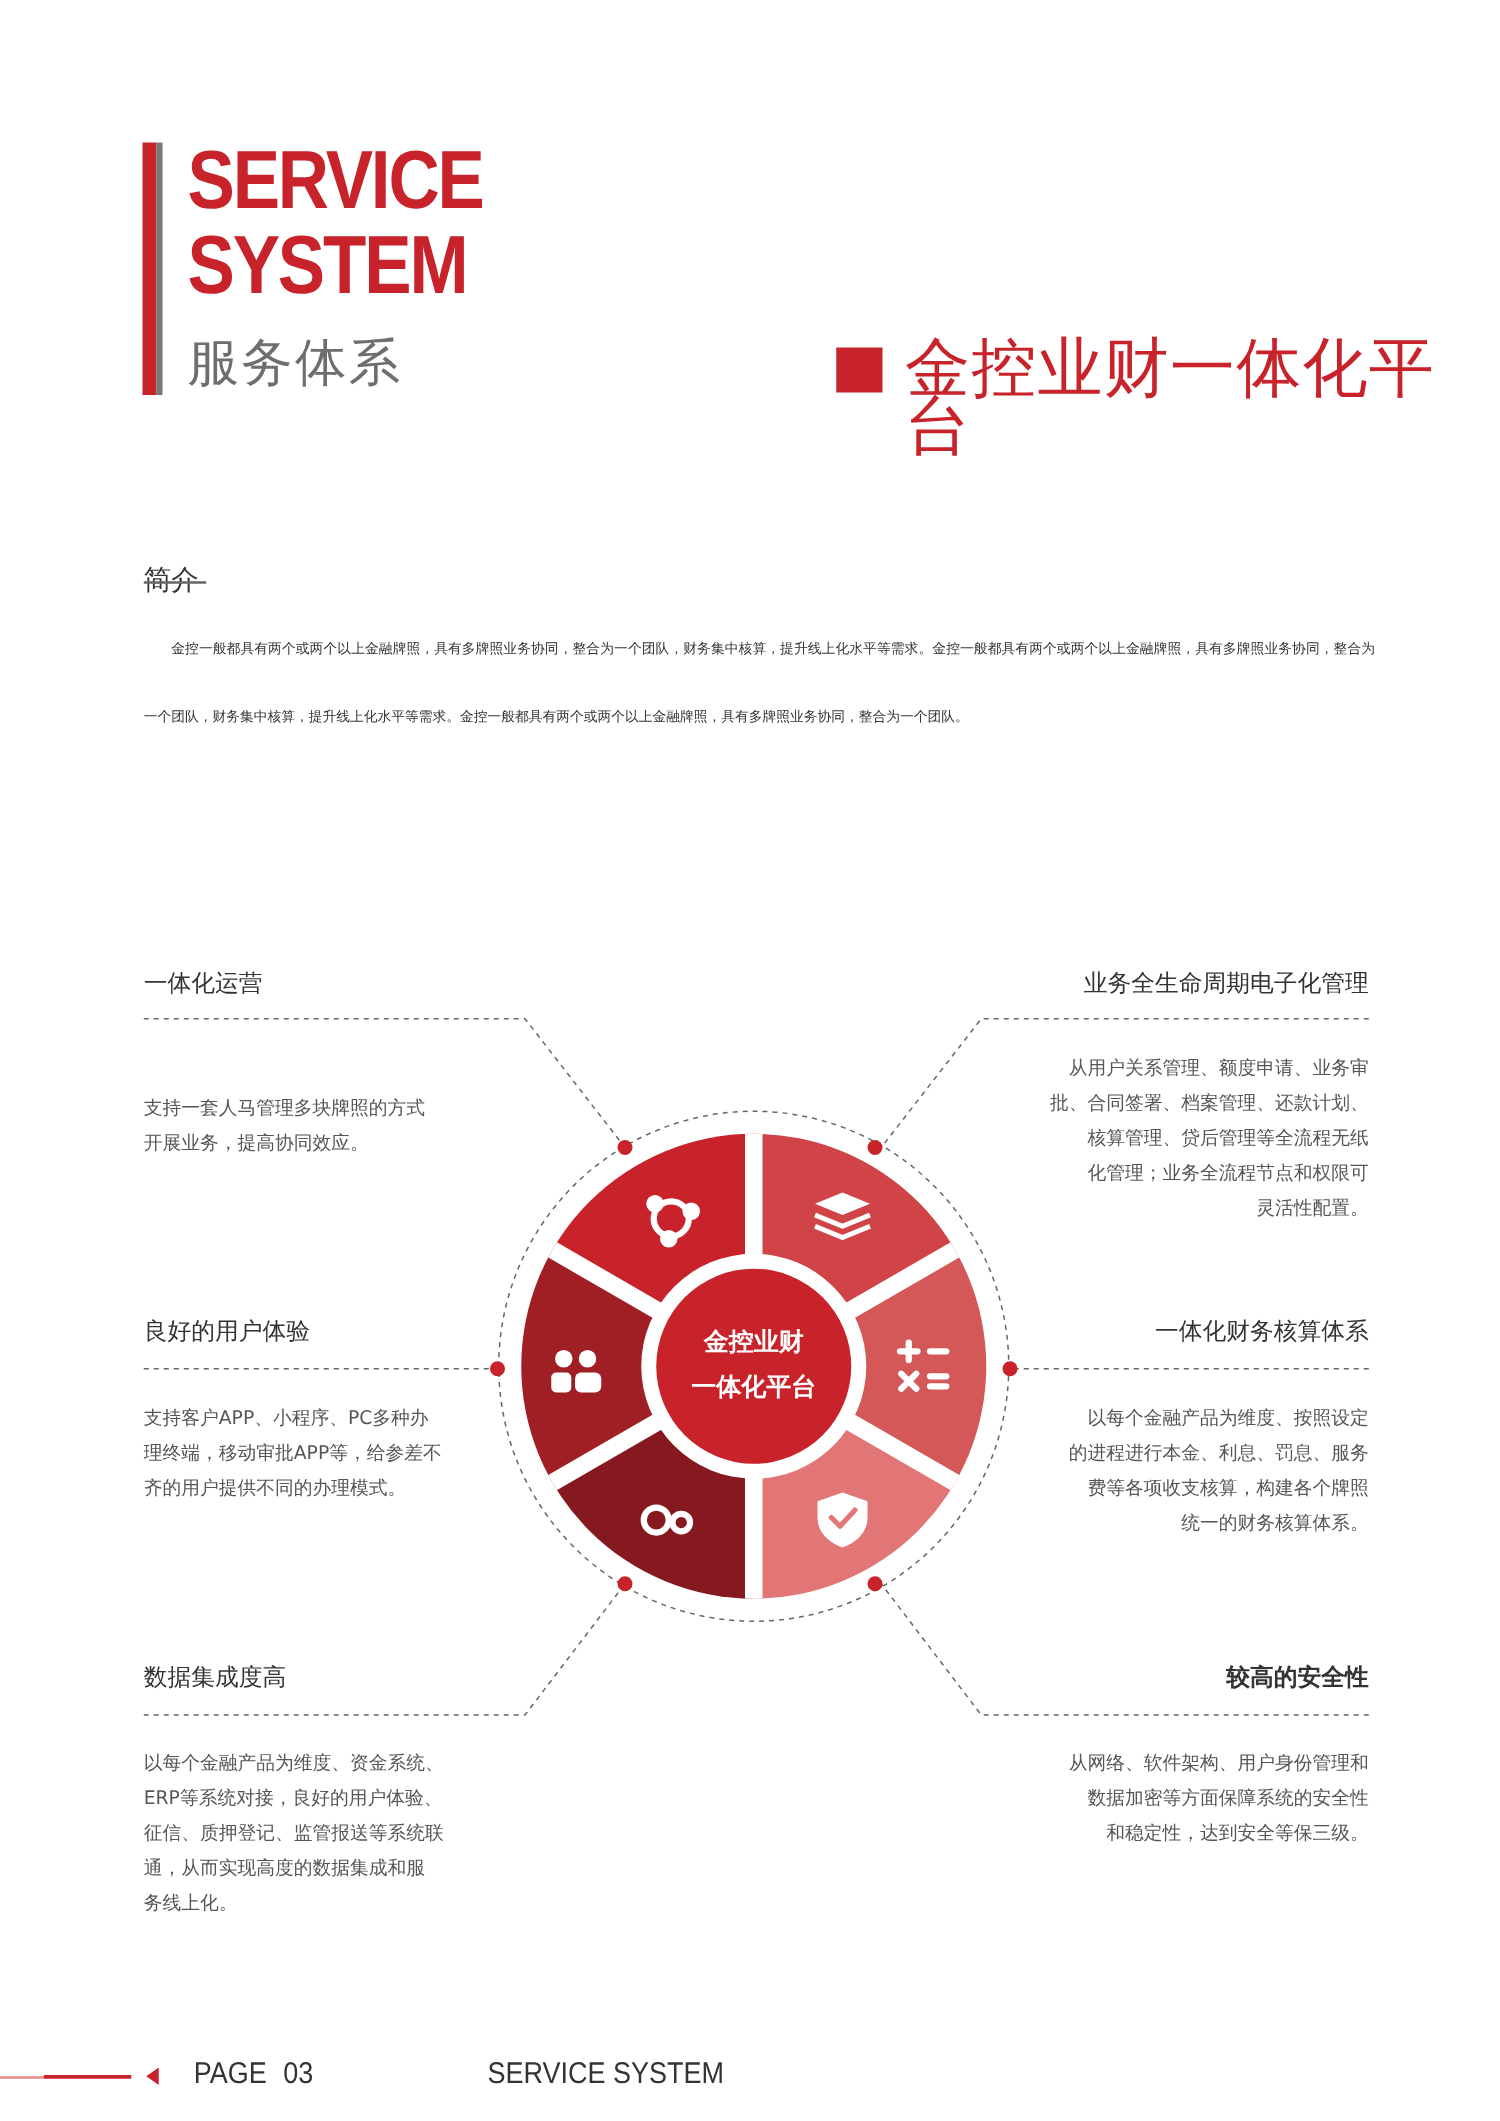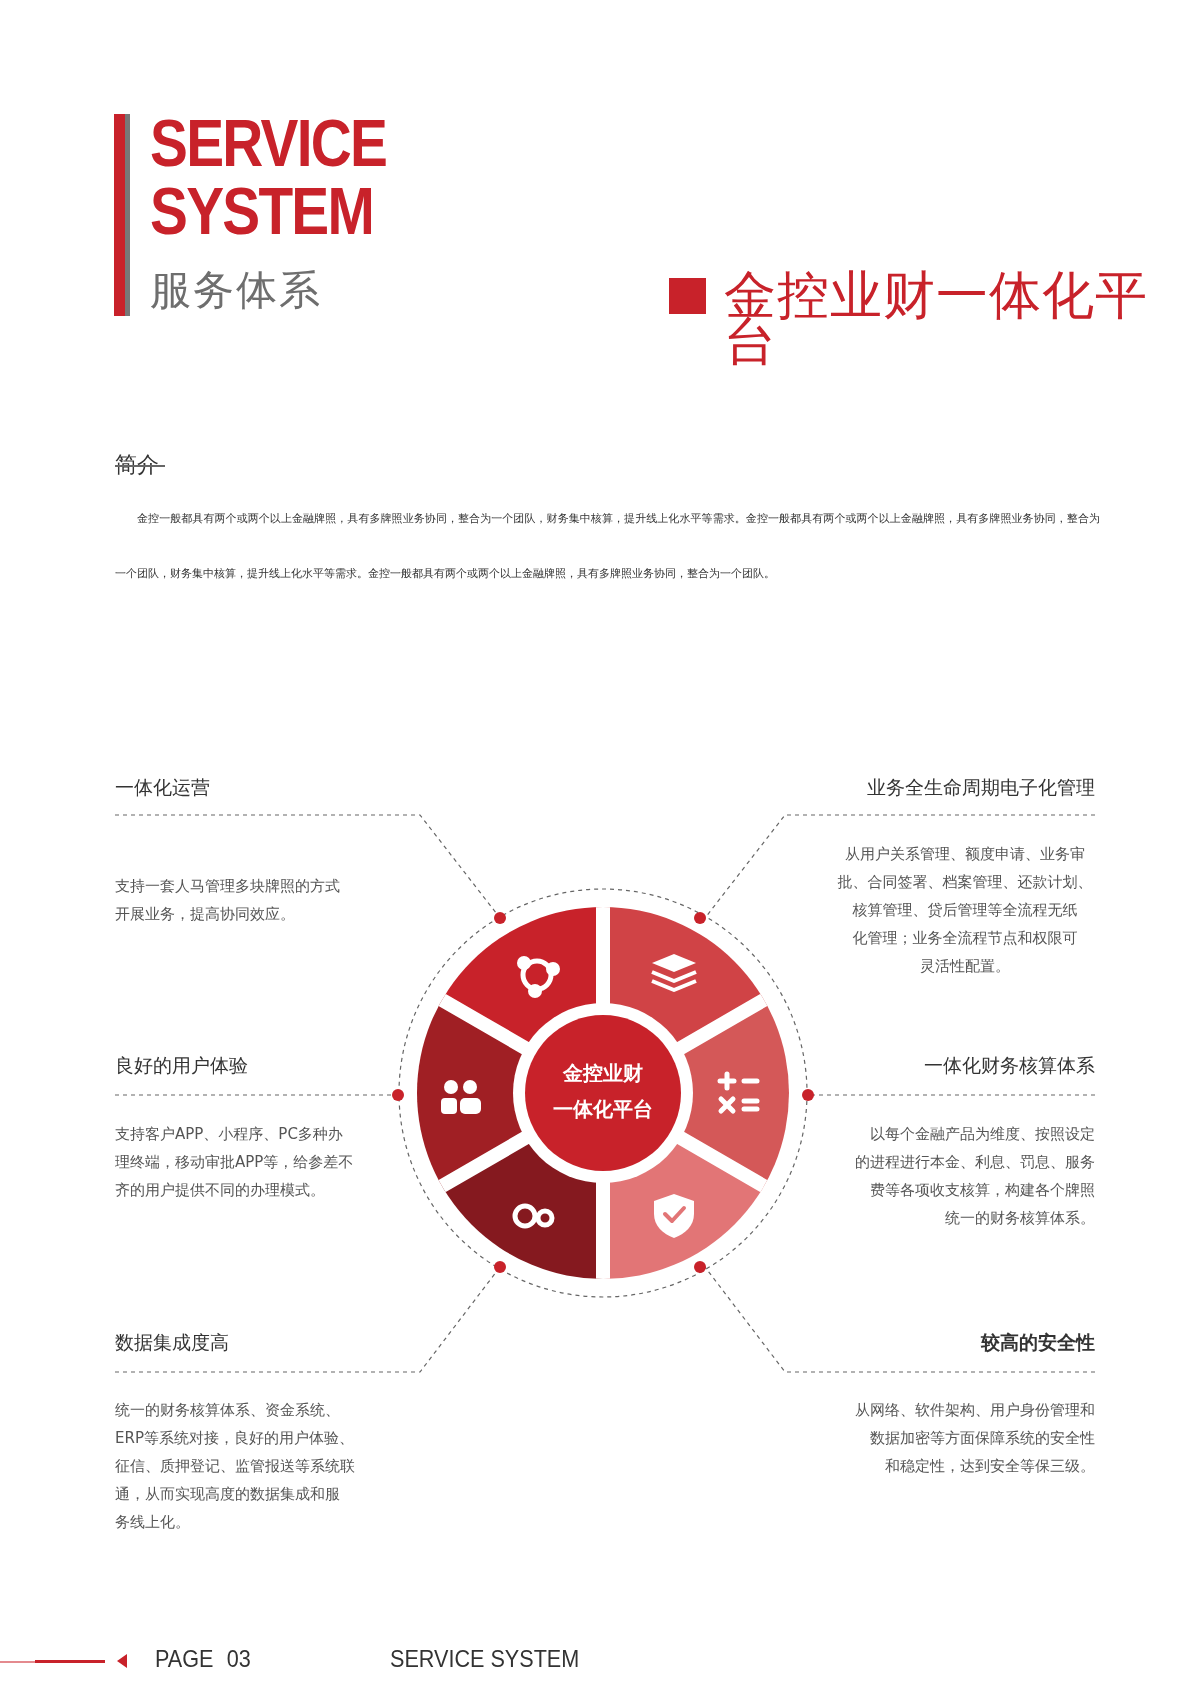--- a/index.html
+++ b/index.html
@@ -159,21 +159,21 @@
   <div>一体化平台</div>
 </div>
 
 <div class="abs f-title left" style="top:772px;">一体化运营</div>
 <div class="abs f-desc left" style="top:872px;">
   <div>支持一套人马管理多块牌照的方式</div>
   <div>开展业务，提高协同效应。</div>
 </div>
 
 <div class="abs f-title right-t" style="top:772px;">业务全生命周期电子化管理</div>
-<div class="abs f-desc right" style="top:840px;text-align:center;">
+<div class="abs f-desc right" style="top:840px;">
   <div>从用户关系管理、额度申请、业务审</div>
   <div>批、合同签署、档案管理、还款计划、</div>
   <div>核算管理、贷后管理等全流程无纸</div>
   <div>化管理；业务全流程节点和权限可</div>
   <div>灵活性配置。</div>
 </div>
 
 <div class="abs f-title left" style="top:1050px;">良好的用户体验</div>
 <div class="abs f-desc left" style="top:1120px;">
   <div>支持客户APP、小程序、PC多种办</div>
@@ -184,21 +184,21 @@
 <div class="abs f-title right-t" style="top:1050px;">一体化财务核算体系</div>
 <div class="abs f-desc right" style="top:1120px;">
   <div>以每个金融产品为维度、按照设定</div>
   <div>的进程进行本金、利息、罚息、服务</div>
   <div>费等各项收支核算，构建各个牌照</div>
   <div>统一的财务核算体系。</div>
 </div>
 
 <div class="abs f-title left" style="top:1327px;">数据集成度高</div>
 <div class="abs f-desc left" style="top:1396px;">
-  <div>统一的财务核算体系、资金系统、</div>
+  <div>以每个金融产品为维度、资金系统、</div>
   <div>ERP等系统对接，良好的用户体验、</div>
   <div>征信、质押登记、监管报送等系统联</div>
   <div>通，从而实现高度的数据集成和服</div>
   <div>务线上化。</div>
 </div>
 
 <div class="abs f-title right-t" style="top:1327px;font-weight:bold;">较高的安全性</div>
 <div class="abs f-desc right" style="top:1396px;">
   <div>从网络、软件架构、用户身份管理和</div>
   <div>数据加密等方面保障系统的安全性</div>

